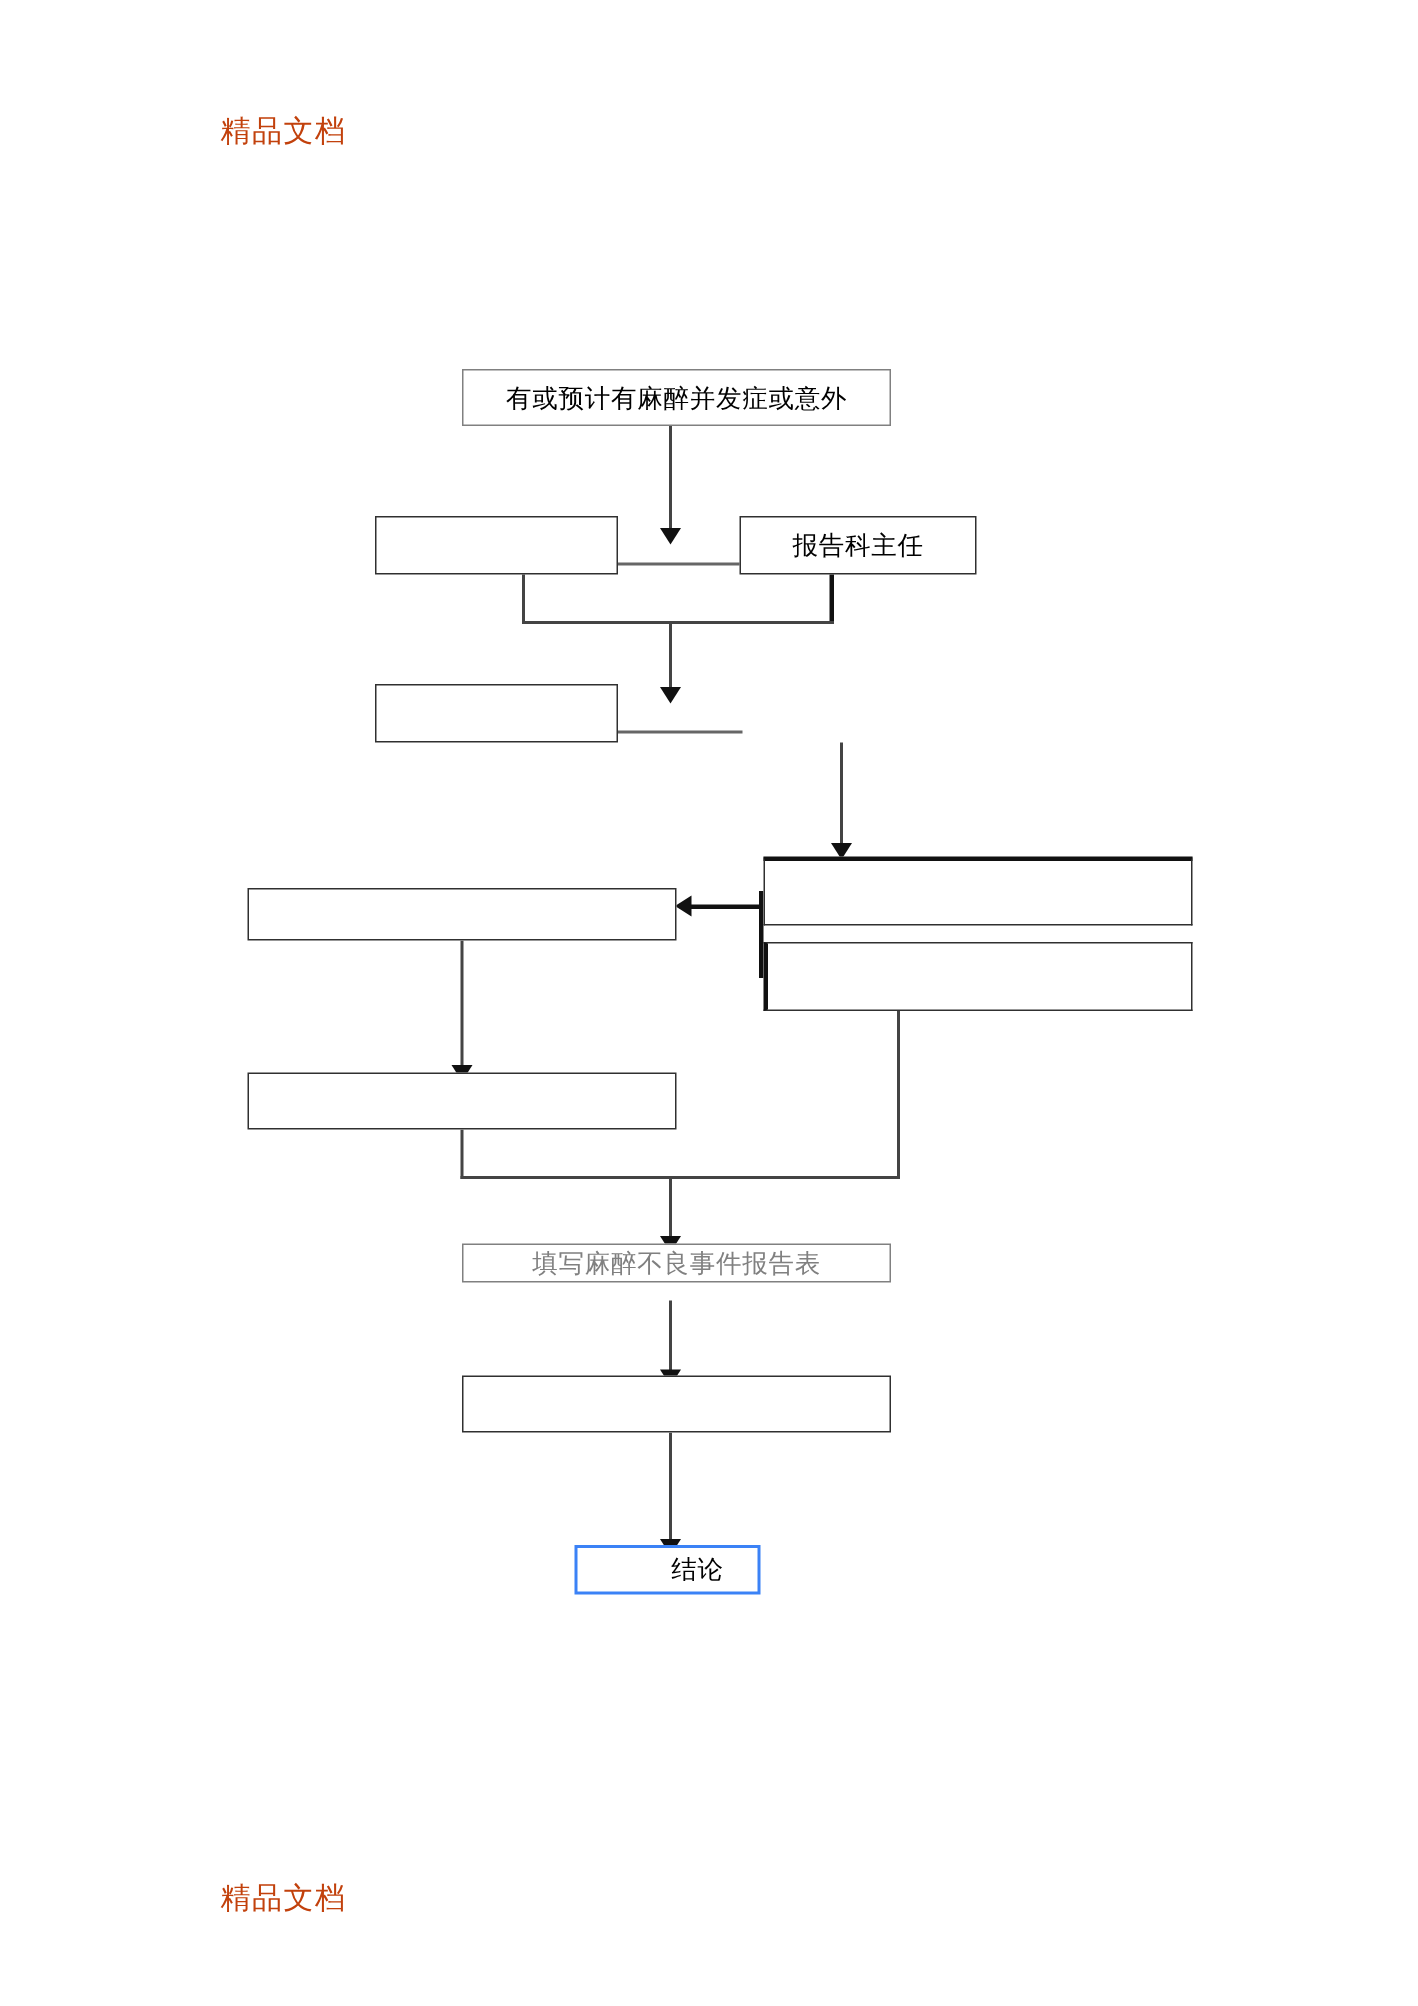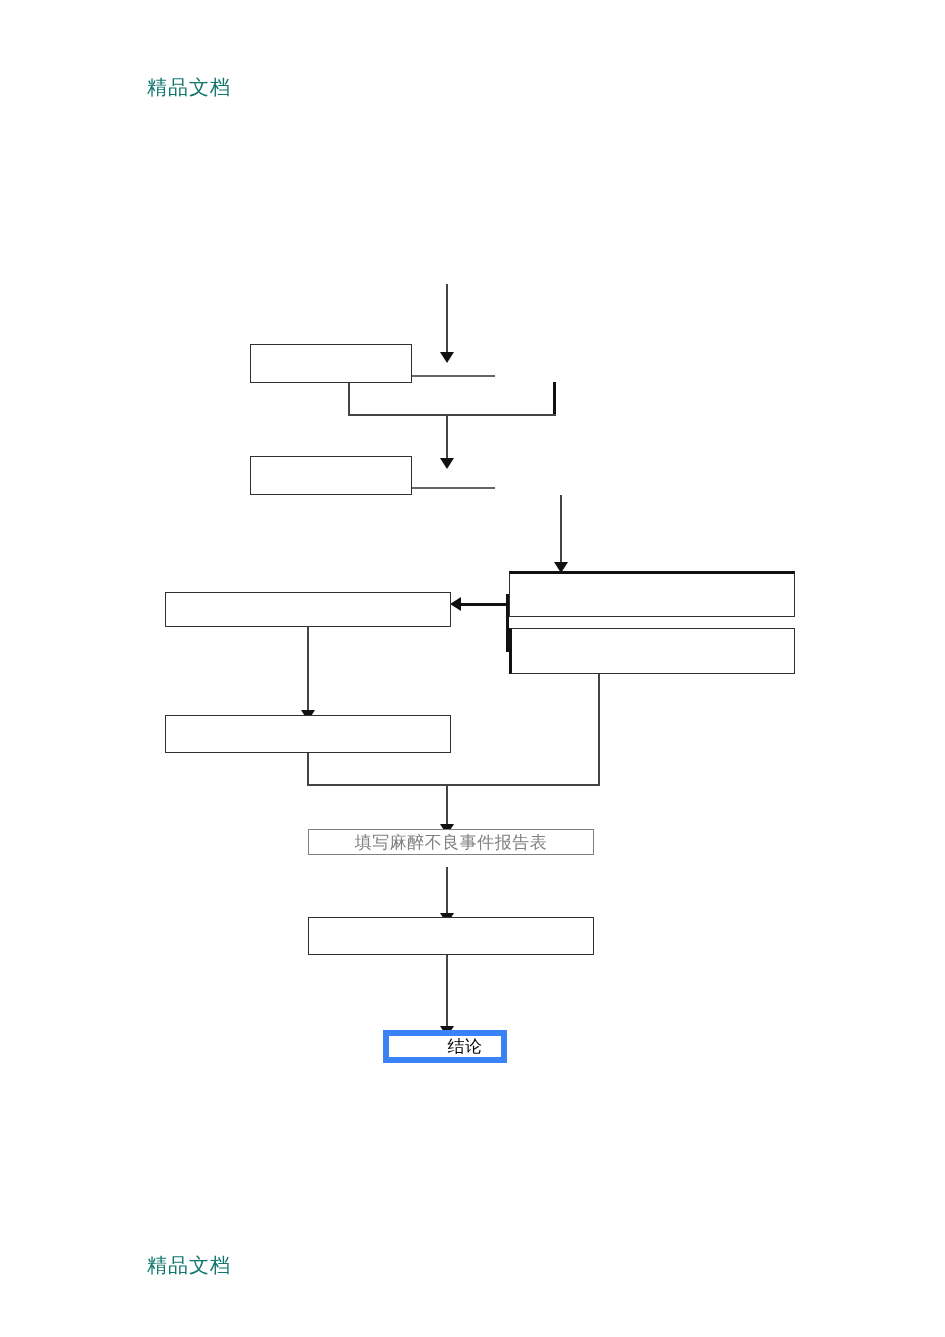--- a/index.html
+++ b/index.html
@@ -14,21 +14,21 @@
     position: relative;
     width: 945px;
     height: 1337px;
     background: #ffffff;
     overflow: hidden;
   }
   .hdr, .ftr {
     position: absolute;
     left: 147px;
     font-size: 20px;
-    color: #0f766e;
+    color: #c2410c;
     letter-spacing: 1px;
     white-space: nowrap;
     font-family: "DejaVu Sans", sans-serif;
   }
   .hdr { top: 74px; }
   .ftr { top: 1252px; }
 
   .title {
     position: absolute;
     left: 0;
@@ -63,21 +63,21 @@
   .box.gray-text {
     color: #808080;
   }
   .box.heavy-top {
     border-top: 3px solid #111111;
   }
   .box.heavy-left {
     border-left: 3px solid #111111;
   }
   .box.heavy-all {
-    border: 6px solid #3b82f6;
+    border: 2px solid #3b82f6;
     padding-left: 40px;
   }
 
   
   .vline {
     position: absolute;
     width: 2px;
     background: #444444;
     z-index: 1;
   }
@@ -109,26 +109,28 @@
   }
 </style>
 </head>
 <body>
 
 <div id="page">
 
   <div class="hdr">精品文档</div>
 
 
+  <div class="box" style="left:308px; top:246px; width:286px; height:38px;">有或预计有麻醉并发症或意外</div>
 
   <div class="vline" style="left:446px; top:284px; width:2px; height:72px;"></div>
   <div class="arrow-down" style="left:440px; top:352px;"></div>
 
   <div class="box dark" style="left:250px; top:344px; width:162px; height:39px;"></div>
 
+  <div class="box dark" style="left:493px; top:344px; width:158px; height:39px;">报告科主任</div>
 
   <div class="hline thin" style="left:411px; top:375px; width:84px; height:2px;"></div>
 
   <div class="vline" style="left:348px; top:382px; width:2px; height:34px;"></div>
 
   <div class="vline thick" style="left:553px; top:382px; width:3px; height:34px;"></div>
 
   <div class="hline" style="left:348px; top:414px; width:208px; height:2px;"></div>
 
   <div class="vline" style="left:446px; top:414px; width:2px; height:48px;"></div>

